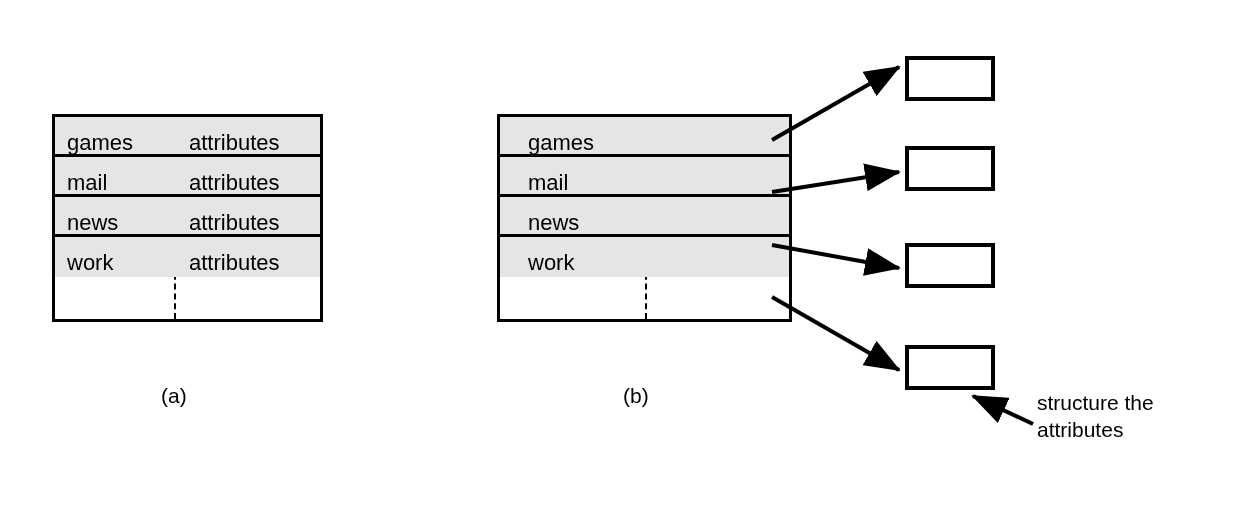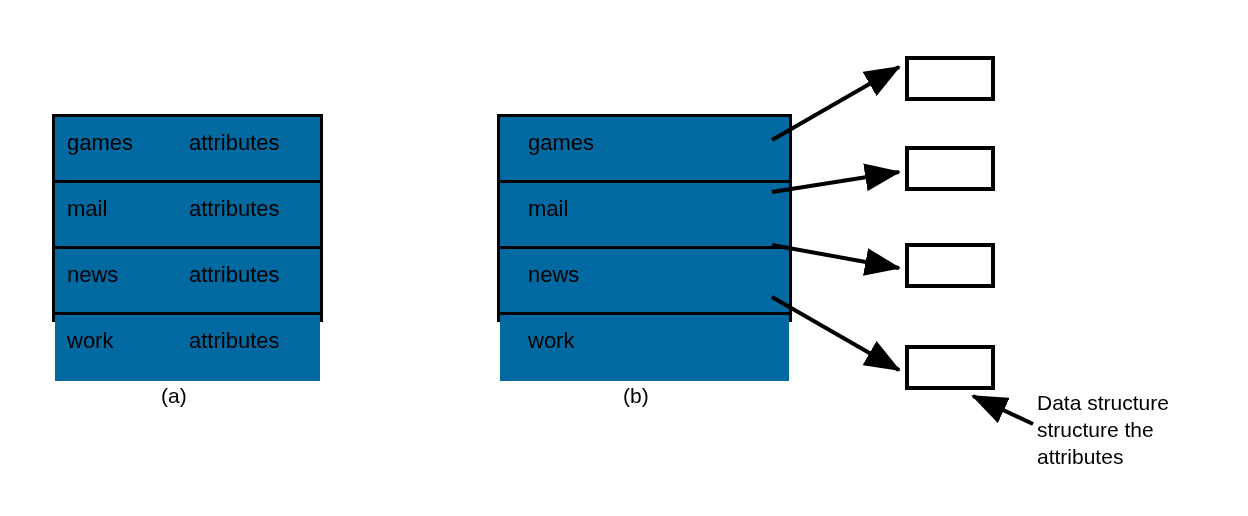--- a/index.html
+++ b/index.html
@@ -29,24 +29,24 @@
   .dir-table {
     position: absolute;
     box-sizing: border-box;
     border: 3px solid #000000;
     background: #ffffff;
   }
 
   .dir-row {
     position: relative;
     box-sizing: border-box;
-    height: 66px;
+    height: 40px;
     width: 100%;
     border-bottom: 3px solid #000000;
-    background: #0369a1;
+    background: #e5e5e5;
   }
   .dir-row:last-child {
     border-bottom: none;
   }
 
   .cell-name,
   .cell-attr {
     position: absolute;
     top: 0;
     height: 52px;
@@ -207,18 +207,17 @@
 
     <line x1="772" y1="297" x2="899" y2="370" stroke="#000000" stroke-width="4" marker-end="url(#arrowhead)"></line>
 
     <line x1="1033" y1="424" x2="973" y2="396" stroke="#000000" stroke-width="4" marker-end="url(#arrowhead)"></line>
   </svg>
 
   <div id="label-a" class="subfig-label">(a)</div>
   <div id="label-b" class="subfig-label">(b)</div>
 
   <div id="annotation-note">
-    <div>Data structure</div>
     <div>structure the</div>
     <div>attributes</div>
   </div>
 
 </div>
 
 </body></html>

